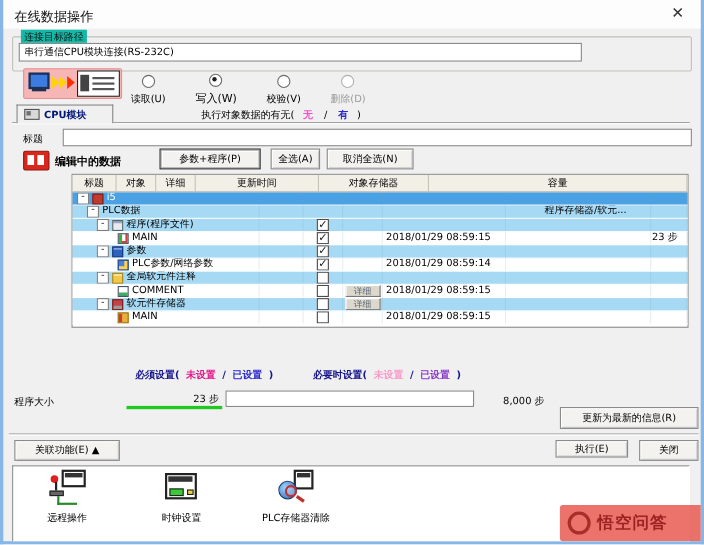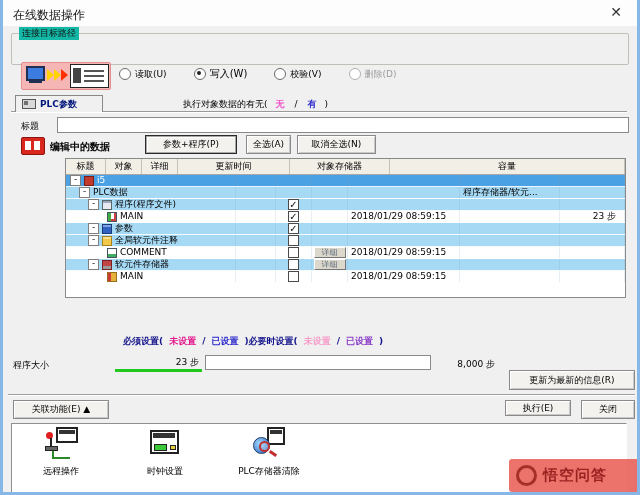--- a/index.html
+++ b/index.html
@@ -27,21 +27,21 @@
   .arr1{left:25px;border-left:7px solid #ffd400;}
   .arr2{left:32px;border-left:7px solid #ffd400;}
   .arr3{left:39px;border-left:7px solid #ff2e00;}
   .plcimg{position:absolute;left:48px;top:1px;width:37px;height:22px;background:#fff;border:1px solid #222;}
   .plcimg i{position:absolute;display:block;}
   .plc-dark{left:2px;top:3px;width:8px;height:15px;background:#444;}
   .plc-l1{left:13px;top:5px;width:20px;height:2px;background:#555;}
   .plc-l2{left:13px;top:10px;width:20px;height:2px;background:#555;}
   .plc-l3{left:13px;top:15px;width:20px;height:2px;background:#555;}
   .modes{position:absolute;left:116px;top:67px;display:flex;gap:27px;align-items:center;}
-  .mode{display:flex;align-items:center;gap:4px;}
+  .mode{display:flex;align-items:center;gap:4px;flex-direction:column;}
   .rad{width:10px;height:10px;border:1px solid #6a6a6a;border-radius:50%;background:#fff;position:relative;flex:none;}
   .rad.on::after{content:"";position:absolute;left:2px;top:2px;width:4px;height:4px;border-radius:50%;background:#222;}
   .mode.selbold{font-weight:normal;font-size:10px;}
   .mode.dis{color:#9c9c9c;}
   .mode.dis .rad{border-color:#b0b0b0;}
 
   
   .tab-line{position:absolute;left:8px;top:111px;width:616px;border-top:1px solid #9a9a9a;border-bottom:1px solid #fff;z-index:1;}
   .tab{position:absolute;left:12px;top:95px;width:88px;height:17px;background:#f0f0f0;border:1px solid #888;border-bottom:none;
        display:flex;align-items:center;gap:4px;padding-left:6px;box-sizing:border-box;font-weight:bold;color:#00157a;z-index:2;}
@@ -74,39 +74,39 @@
   .trow.grp{background:#a6d9f4;}
   .trow.sel{background:#4aa1e4;color:#fff;}
   .cell{display:flex;align-items:center;height:100%;box-sizing:border-box;border-right:1px solid rgba(120,160,190,0.18);overflow:hidden;line-height:11px;}
   .name{padding-left:2px;}
   .exp{width:9px;height:9px;border:1px solid #7f7f7f;background:#fff;color:#222;font-size:9px;line-height:7px;text-align:center;margin-right:3px;flex:none;}
   .ticon{width:10px;height:10px;margin-right:3px;flex:none;box-sizing:border-box;}
   .tlabel{white-space:nowrap;}
   .obj-cell{justify-content:center;}
   .detail-cell{justify-content:center;}
   .time-cell{padding-left:3px;}
-  .mem-cell{padding-left:3px;}
+  .mem-cell{padding-left:3px;margin-left:32px;}
   .cap-cell{justify-content:flex-end;padding-right:8px;}
   .cb{width:11px;height:11px;border:1px solid #4a4a4a;background:#fff;box-sizing:border-box;text-align:center;font-size:10px;line-height:9px;font-weight:bold;color:#111;}
   .cb.on::before{content:"✓";}
   .detail-btn{width:32px;height:11px;background:#dcd8cc;border:1px solid;border-color:#fff #777 #777 #fff;
        font-size:8px;line-height:10px;color:#5a6878;text-align:center;box-sizing:border-box;}
   
   .project-icon{background:#c23a2e;border:1px solid #7a1f18;}
   .program-folder-icon{background:#e9e9f2;border:1px solid #566;box-shadow:inset 0 2px 0 #9aa4c0;}
   .program-icon{background:#fff;border:1px solid #456;box-shadow:inset 3px 0 0 #3fae3f, inset -2px -2px 0 #d04040;}
   .parameter-folder-icon{background:#2f62c0;border:1px solid #1a3a78;box-shadow:inset 0 2px 0 #7fa2e0;}
   .plc-parameter-icon{background:#4a80d8;border:1px solid #26488a;box-shadow:inset -3px -3px 0 #ffd24a;}
   .comment-folder-icon{background:#f2c84b;border:1px solid #a8831c;box-shadow:inset 0 2px 0 #fae08e;}
   .comment-icon{background:#fff;border:1px solid #456;box-shadow:inset 0 -3px 0 #3fae5f;}
   .device-memory-folder-icon{background:#c24444;border:1px solid #7a2020;box-shadow:inset 0 -3px 0 #9a9a9a;}
   .device-memory-icon{background:#e8b23a;border:1px solid #96701a;box-shadow:inset 3px 0 0 #cc3a3a;}
 
   
-  .legend{position:absolute;left:120px;top:335px;display:flex;white-space:nowrap;}
+  .legend{position:absolute;left:120px;top:335px;display:flex;gap:36px;white-space:nowrap;}
   .lg-label{color:#14148c;font-weight:bold;}
   .req-not{color:#e4188c;font-weight:bold;margin:0 6px;}
   .req-set{color:#2a28cc;font-weight:bold;margin:0 6px;}
   .opt-not{color:#f79cc8;font-weight:bold;margin:0 6px;}
   .opt-set{color:#8a3cc8;font-weight:bold;margin:0 6px;}
   .psize-label{position:absolute;left:10px;top:359px;}
   .psize-used{position:absolute;left:110px;top:356px;width:86px;text-align:right;}
   .green-line{position:absolute;left:112px;top:369px;width:87px;height:3px;background:#20c820;}
   .pbar{position:absolute;left:202px;top:355px;width:226px;height:15px;border:1px solid #8a8a8a;background:#fff;box-sizing:border-box;}
   .psize-total{position:absolute;left:430px;top:358px;width:62px;text-align:right;}
@@ -153,20 +153,21 @@
 <body>
 
 <div id="canvas">
   <div class="titlebar">
     <span class="title">在线数据操作</span>
     <span class="close-x">✕</span>
   </div>
 
   <div class="conn-group"></div>
   <span class="conn-legend">连接目标路径</span>
+  <input class="tinput conn-input" readonly="" value="串行通信CPU模块连接(RS-232C)" style="">
 
   <div class="xfer">
     <i class="pc-screen" style="position:absolute"></i>
     <i class="pc-base" style="position:absolute"></i>
     <i class="arr arr1"></i>
     <i class="arr arr2"></i>
     <i class="arr arr3"></i>
     <span class="plcimg">
       <i class="plc-dark"></i>
         <i class="plc-l1"></i>
@@ -189,21 +190,21 @@
       </label>
       <label class="mode dis">
         <span class="rad"></span>
         <span>删除(D)</span>
       </label>
     </div>
 
   <div class="tab-line"></div>
   <div class="tab">
     <span class="cpu-icon"></span>
-    <span>PLC参数</span>
+    <span>CPU模块</span>
   </div>
   <div class="exec-text">
     <span>执行对象数据的有无(</span><span class="none">无</span><span class="sep">/</span><span class="have">有</span><span>)</span>
   </div>
 
   <span class="lbl-title">标题</span>
   <input class="tinput title-input" value="" style="">
 
   <div class="edit-icon"></div>
   <span class="edit-label">编辑中的数据</span>
@@ -283,20 +284,34 @@
           </div>
           <div class="cell c1"></div>
           <div class="cell c2 obj-cell">
             <span class="cb on"></span>
           </div>
           <div class="cell c3 detail-cell"></div>
           <div class="cell c4 time-cell"></div>
           <div class="cell c5 mem-cell"></div>
           <div class="cell c6 cap-cell"></div>
         </div>
+        <div class="trow">
+          <div class="cell c0 name" style="padding-left: 41px;">
+            <span class="ticon plc-parameter-icon"></span>
+            <span class="tlabel">PLC参数/网络参数</span>
+          </div>
+          <div class="cell c1"></div>
+          <div class="cell c2 obj-cell">
+            <span class="cb on"></span>
+          </div>
+          <div class="cell c3 detail-cell"></div>
+          <div class="cell c4 time-cell">2018/01/29 08:59:14</div>
+          <div class="cell c5 mem-cell"></div>
+          <div class="cell c6 cap-cell"></div>
+        </div>
         <div class="trow grp">
           <div class="cell c0 name" style="padding-left: 22px;">
             <span class="exp">-</span>
             <span class="ticon comment-folder-icon"></span>
             <span class="tlabel">全局软元件注释</span>
           </div>
           <div class="cell c1"></div>
           <div class="cell c2 obj-cell">
             <span class="cb"></span>
           </div>

